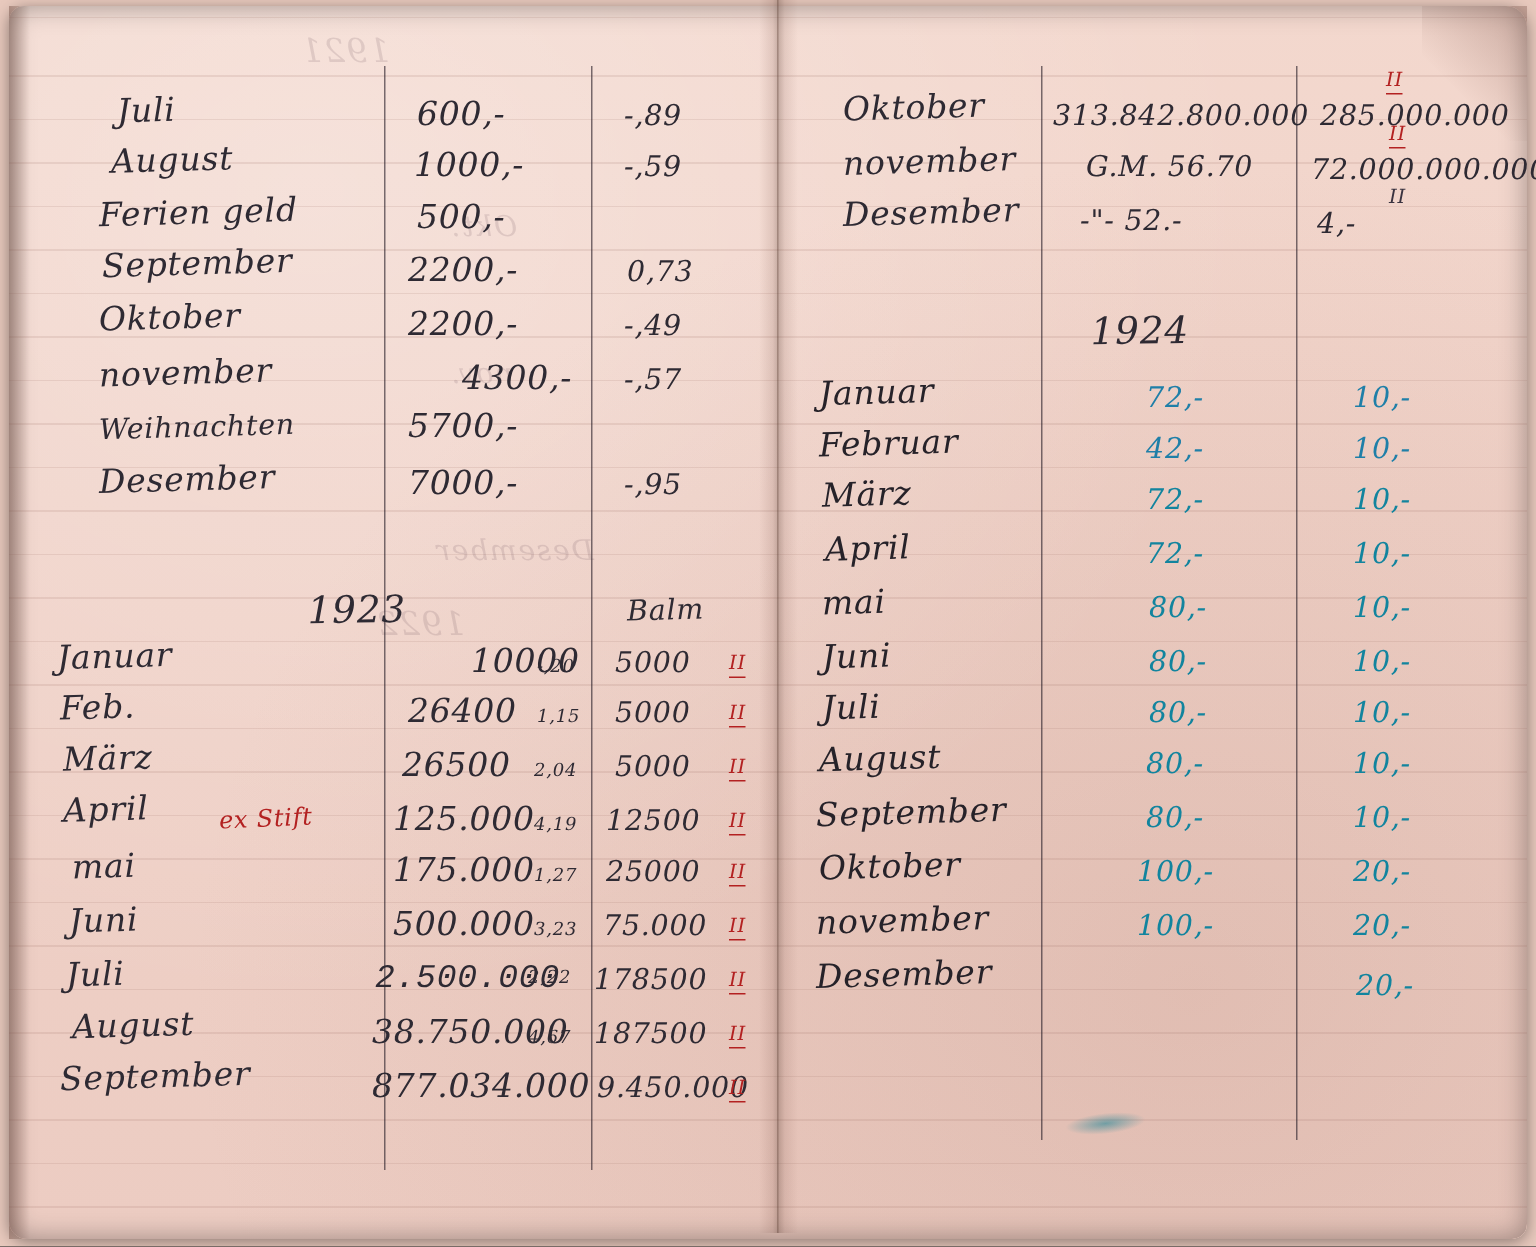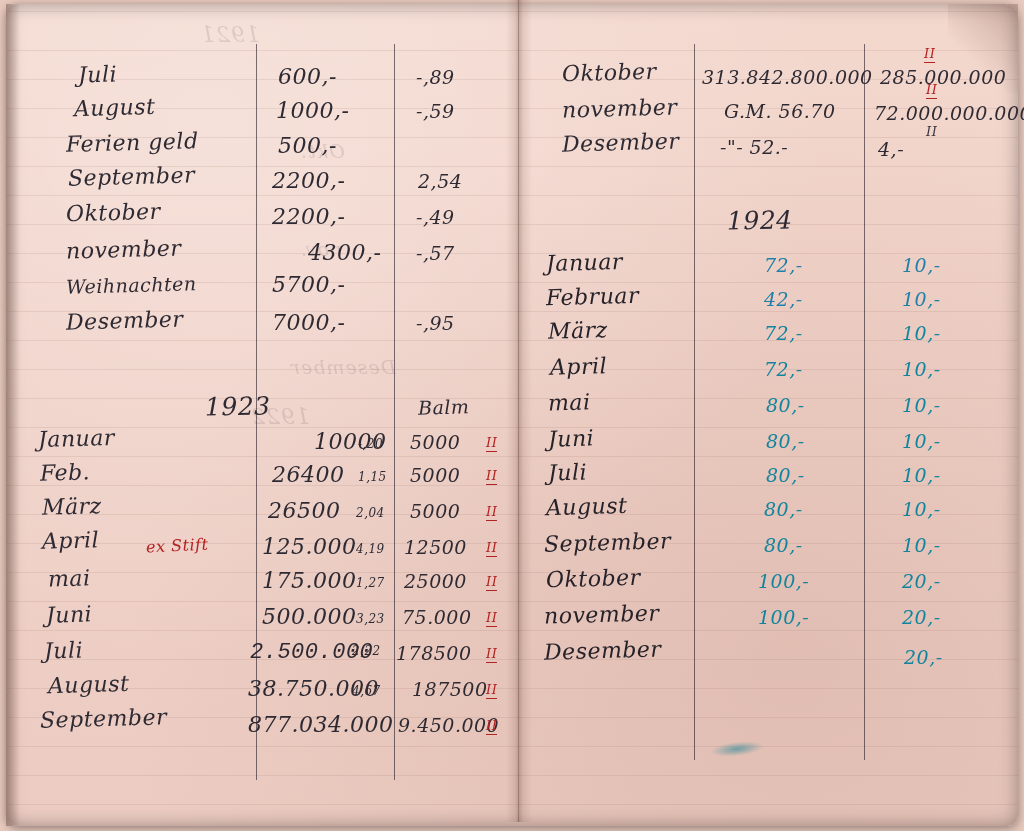--- a/index.html
+++ b/index.html
@@ -157,21 +157,21 @@
 
     <div class="hand sz-lg tilt1" style="left:74px;  top:95px;">August</div>
     <div class="hand sz-lg" style="left:276px; top:98px;">1000,-</div>
     <div class="hand sz-md" style="left:416px; top:100px;">-,59</div>
 
     <div class="hand sz-lg tilt1" style="left:66px;  top:130px;">Ferien geld</div>
     <div class="hand sz-lg" style="left:278px; top:133px;">500,-</div>
 
     <div class="hand sz-lg tilt1" style="left:68px;  top:164px;">September</div>
     <div class="hand sz-lg" style="left:272px; top:168px;">2200,-</div>
-    <div class="hand sz-md" style="left:418px; top:170px;">2,54</div>
+    <div class="hand sz-md" style="left:418px; top:170px;">0,73</div>
 
     <div class="hand sz-lg tilt1" style="left:66px;  top:200px;">Oktober</div>
     <div class="hand sz-lg" style="left:272px; top:204px;">2200,-</div>
     <div class="hand sz-md" style="left:416px; top:206px;">-,49</div>
 
     <div class="hand sz-lg tilt1" style="left:66px;  top:237px;">november</div>
     <div class="hand sz-lg" style="left:272px; top:240px;margin-left:36px;">4300,-</div>
     <div class="hand sz-md" style="left:416px; top:242px;">-,57</div>
 
     <div class="hand sz-md tilt1" style="left:66px;  top:274px;">Weihnachten</div>
@@ -223,21 +223,21 @@
 
     <div class="hand sz-lg tilt1" style="left:44px;  top:638px;">Juli</div>
     <div class="hand sz-lg" style="left:250px; top:640px;font-family:Liberation Mono, monospace;">2.500.000</div>
     <div class="hand sz-xs" style="left:352px; top:644px;text-align:right;">2,22</div>
     <div class="hand sz-md" style="left:396px; top:642px;">178500</div>
     <div class="hand numII ul-red" style="left:486px; top:646px;">II</div>
 
     <div class="hand sz-lg tilt1" style="left:48px;  top:672px;">August</div>
     <div class="hand sz-lg" style="left:248px; top:676px;">38.750.000</div>
     <div class="hand sz-xs" style="left:352px; top:684px;">4,67</div>
-    <div class="hand sz-md" style="left:396px; top:678px;margin-left:16px;">187500</div>
+    <div class="hand sz-md" style="left:396px; top:678px;">187500</div>
     <div class="hand numII ul-red" style="left:486px; top:682px;">II</div>
 
     <div class="hand sz-lg tilt1" style="left:40px;  top:706px;">September</div>
     <div class="hand sz-lg" style="left:248px; top:712px;">877.034.000</div>
     <div class="hand sz-md" style="left:398px; top:714px;">9.450.000</div>
     <div class="hand numII ul-red" style="left:486px; top:718px;">II</div>
   </div>
 
   <div class="page-half" style="left:512px; width:512px;">
     <div class="vline" style="left:182px; top:44px; height:716px;"></div>

